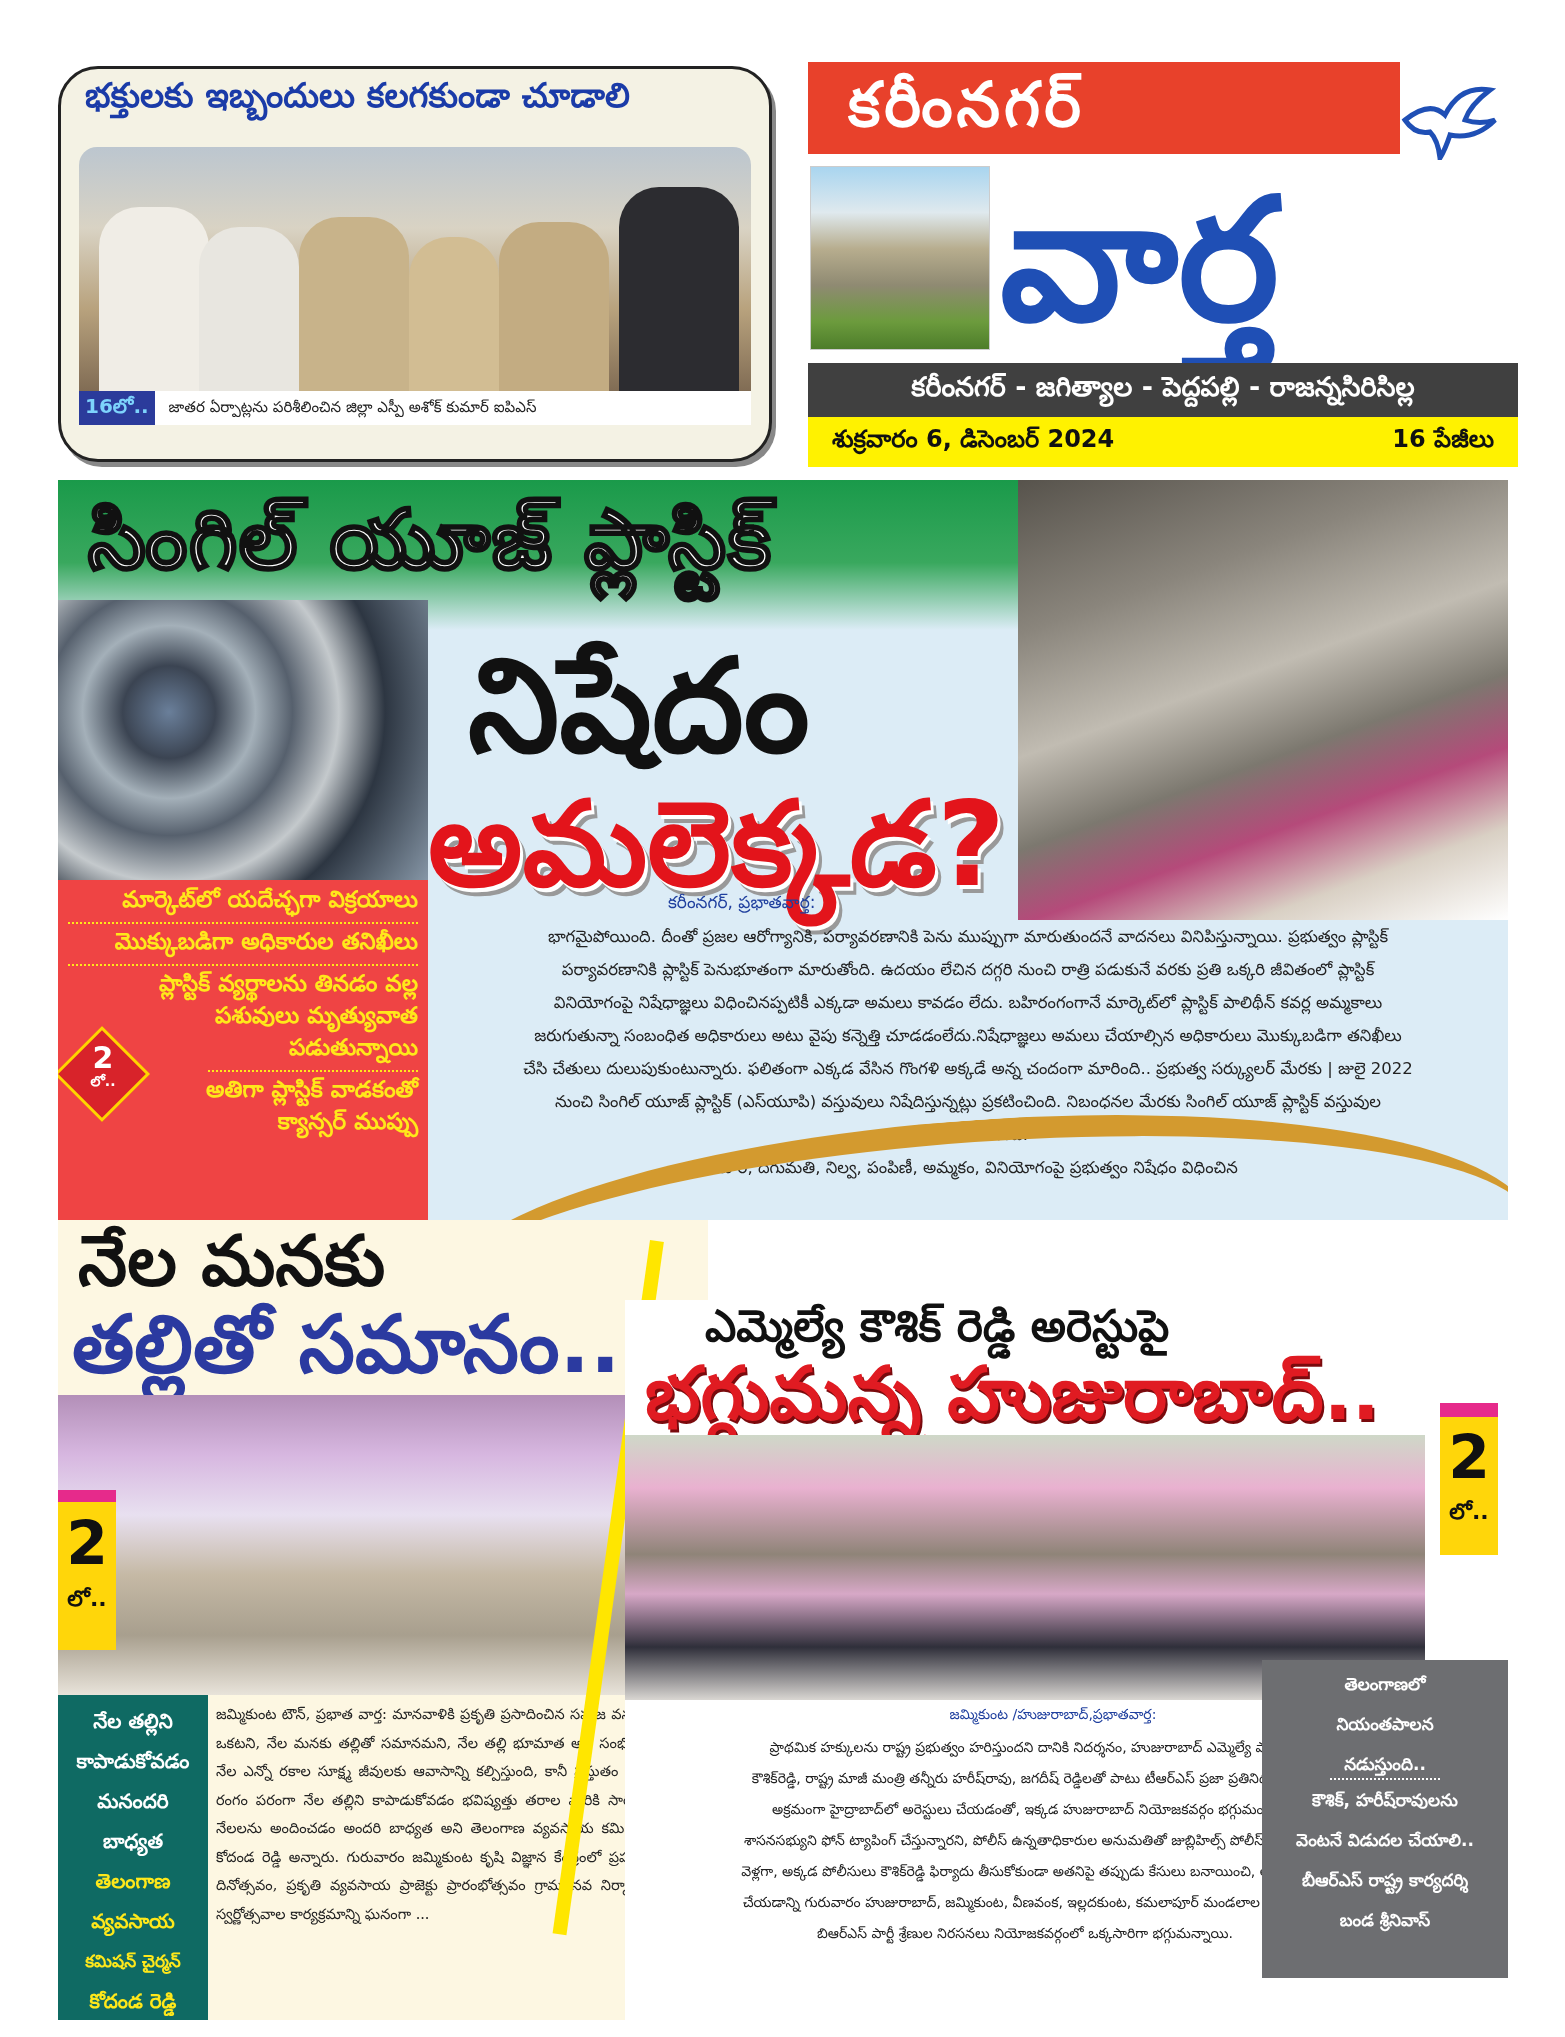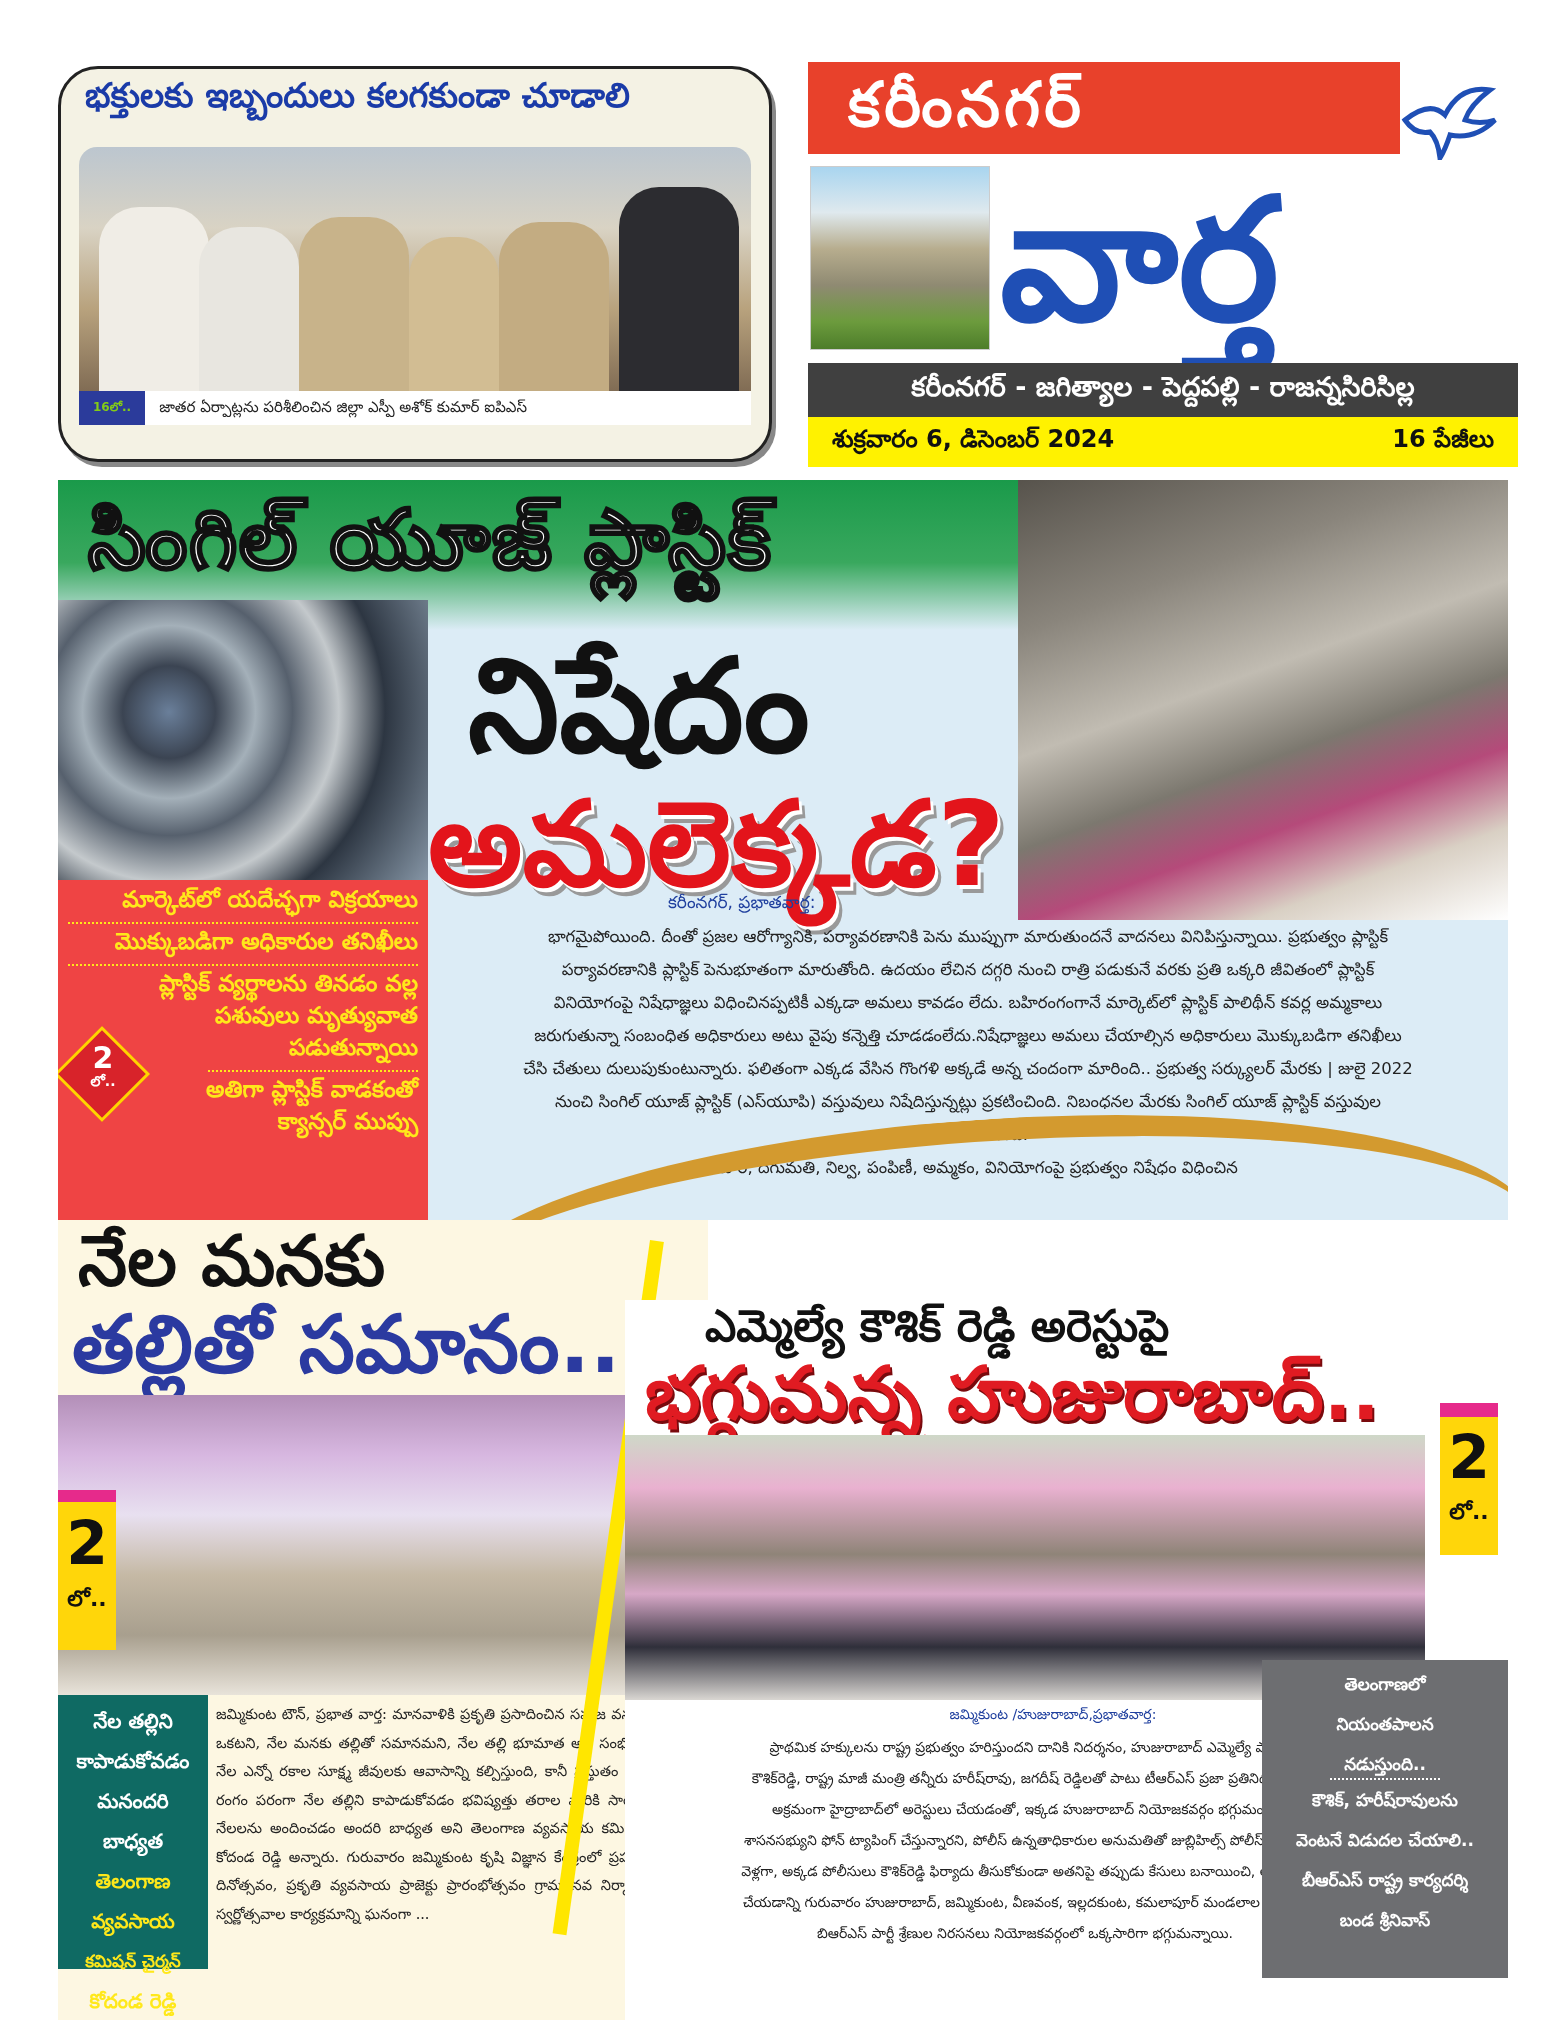--- a/index.html
+++ b/index.html
@@ -4,21 +4,21 @@
 <style>
   html,body{margin:0;padding:0;background:#fff;}
   body{width:1565px;height:2037px;position:relative;overflow:hidden;font-family:"DejaVu Sans",sans-serif;}
   .abs{position:absolute;}
   
   .tl-box{left:58px;top:66px;width:708px;height:390px;border:3px solid #222;border-radius:40px 40px 40px 40px;background:#f4f2e4;box-shadow:4px 5px 0 #888;overflow:hidden;}
   .tl-title{position:absolute;left:24px;top:6px;font-size:34px;font-weight:bold;color:#1a3ba8;white-space:nowrap;}
   .tl-photo{position:absolute;left:18px;top:78px;width:672px;height:270px;border-radius:18px;background:linear-gradient(180deg,#bcc6cf 0%,#d9d3c4 30%,#b8a27d 60%,#6f5b47 100%);overflow:hidden;}
   .tl-photo .p{position:absolute;bottom:0;border-radius:40px 40px 0 0;}
   .tl-caption{position:absolute;left:18px;top:322px;width:672px;height:34px;background:#fff;display:flex;align-items:center;}
-  .tl-caption .badge{background:#2b3b9b;color:#84cc16;font-weight:bold;font-size:12px;height:34px;display:flex;align-items:center;padding:0 14px;}
+  .tl-caption .badge{background:#2b3b9b;color:#7dd3fc;font-weight:bold;font-size:20px;height:34px;display:flex;align-items:center;padding:0 6px;}
   .tl-caption .txt{font-size:15px;color:#222;padding-left:14px;white-space:nowrap;}
   
   .mh-red{left:808px;top:62px;width:592px;height:92px;background:#e8412b;}
   .mh-red-txt{position:absolute;left:40px;top:6px;font-size:62px;font-weight:bold;color:#fff;letter-spacing:4px;white-space:nowrap;}
   .mh-photo{left:810px;top:166px;width:178px;height:182px;background:linear-gradient(180deg,#a9d5ef 0%,#dfe9ee 25%,#b7ad8e 45%,#8f8a72 65%,#6c9b3d 85%,#4d7d2a 100%);border:1px solid #ccc;}
   .mh-big{left:1000px;top:160px;width:520px;height:200px;color:#1f4fb5;font-size:170px;font-weight:bold;line-height:200px;white-space:nowrap;}
   .mh-dove{left:1400px;top:80px;width:100px;height:80px;}
   .mh-regions{left:808px;top:363px;width:710px;height:54px;background:#404040;color:#fff;font-size:27px;font-weight:bold;display:flex;align-items:center;justify-content:center;white-space:nowrap;}
   .mh-date{left:808px;top:417px;width:710px;height:50px;background:#fff200;display:flex;align-items:center;justify-content:space-between;padding:0 24px;box-sizing:border-box;font-size:24px;font-weight:bold;color:#111;}
   
@@ -39,21 +39,21 @@
   .body1{position:absolute;left:380px;top:440px;width:1060px;font-size:16.5px;color:#222;line-height:33px;text-align:center;}
   .gold-swoosh{position:absolute;left:370px;top:640px;width:1100px;height:120px;border-radius:50% 50% 0 0/100% 100% 0 0;border-top:22px solid #d39a2f;background:transparent;transform:rotate(-4deg);}
   
   .soil{left:58px;top:1220px;width:650px;height:800px;background:#fdf7e2;overflow:hidden;}
   .soil-h1{position:absolute;left:20px;top:0;font-size:70px;font-weight:bold;color:#111;white-space:nowrap;}
   .soil-h2{position:absolute;left:14px;top:78px;font-size:80px;font-weight:bold;color:#2b3aa0;white-space:nowrap;}
   .soil-photo{position:absolute;left:0;top:175px;width:640px;height:300px;background:linear-gradient(180deg,#b38fb8 0%,#d7b7e0 20%,#e8e0f0 40%,#c5b9a5 60%,#a89f8e 80%,#e8e3da 100%);}
   .yellow-2{position:absolute;left:0;top:282px;width:58px;height:148px;background:#ffd60a;color:#111;text-align:center;font-weight:bold;font-size:60px;line-height:82px;}
   .yellow-2 small{display:block;font-size:22px;line-height:30px;}
   .pink-cap{position:absolute;left:0;top:270px;width:58px;height:14px;background:#e62a8b;}
-  .teal{position:absolute;left:0;top:475px;width:150px;height:274px;background:#0f6a63;text-align:center;}
+  .teal{position:absolute;left:0;top:475px;width:150px;height:325px;background:#0f6a63;text-align:center;}
   .teal div{font-size:20px;font-weight:bold;line-height:40px;white-space:nowrap;}
   .soil-body{position:absolute;left:158px;top:480px;width:470px;font-size:14.5px;color:#222;line-height:28.5px;font-family:"DejaVu Serif",serif;text-align:justify;}
   .ybar{position:absolute;left:650px;top:1240px;width:14px;height:700px;background:#ffe600;transform:rotate(8deg);transform-origin:top left;}
   
   .huz{left:625px;top:1300px;width:900px;height:720px;background:#fff;overflow:hidden;}
   .huz-h1{position:absolute;left:80px;top:0;font-size:44px;font-weight:bold;color:#111;white-space:nowrap;}
   .huz-h2{position:absolute;left:20px;top:50px;font-size:74px;font-weight:bold;color:#e01b22;white-space:nowrap;text-shadow:2px 3px 0 #7a0a0d;}
   .huz-photo{position:absolute;left:0;top:135px;width:800px;height:265px;background:linear-gradient(180deg,#cfd8c8 0%,#e9b1d0 20%,#8f8478 45%,#d7a8c7 60%,#2f2f3a 80%,#d9d6d2 100%);}
   .huz-badge{position:absolute;left:815px;top:117px;width:58px;height:138px;background:#ffd60a;text-align:center;font-weight:bold;font-size:60px;line-height:80px;color:#111;}
   .huz-badge small{display:block;font-size:22px;line-height:30px;}

